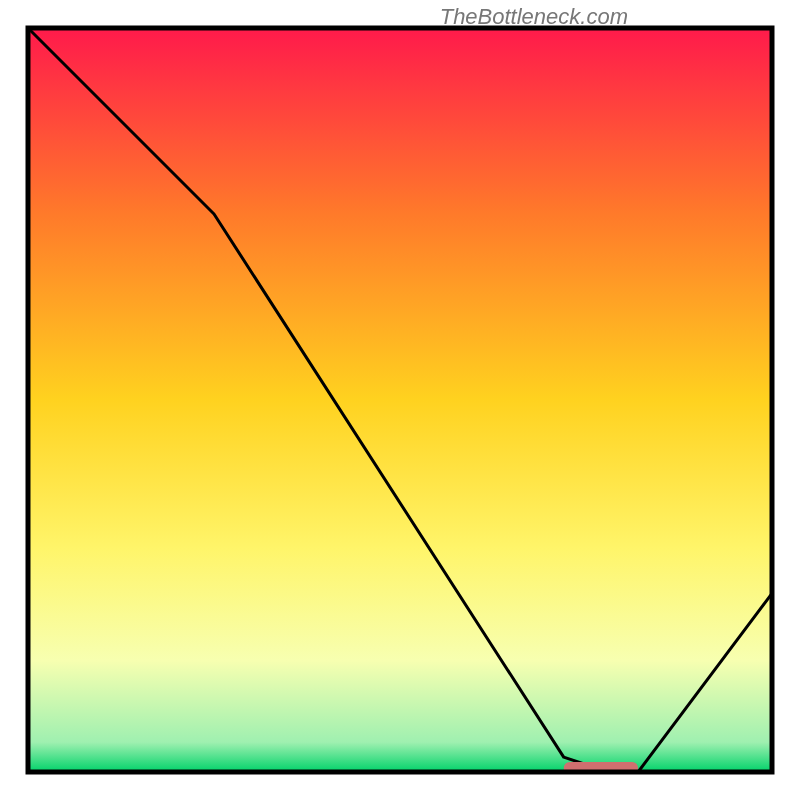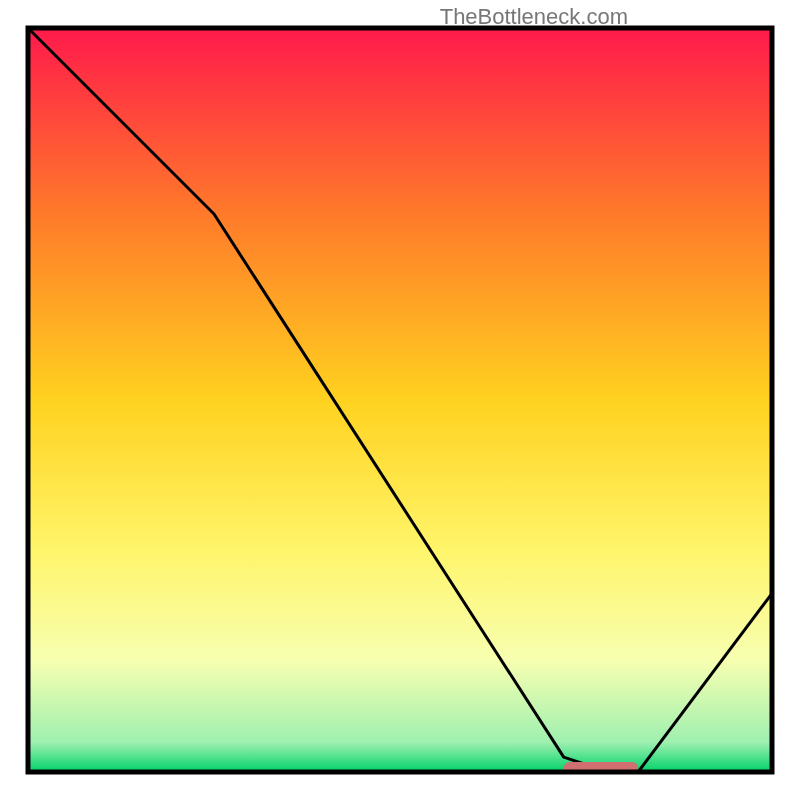--- a/index.html
+++ b/index.html
@@ -7,20 +7,21 @@
     padding: 0;
     width: 800px;
     height: 800px;
     font-family: Arial, Helvetica, sans-serif;
     background: #ffffff;
   }
   .container {
     position: relative;
     width: 640px;
     height: 800px;
+    font-style: italic;
   }
   .attribution {
     position: absolute;
     top: 4px;
     right: 12px;
     font-size: 22px;
     color: #777;
     font-weight: 500;
   }
   svg {

